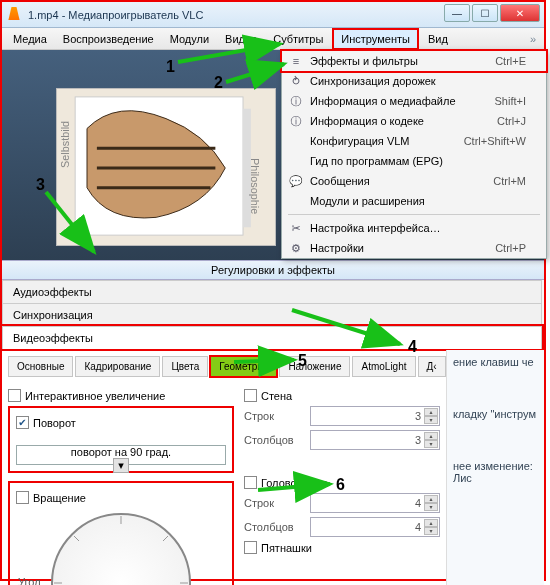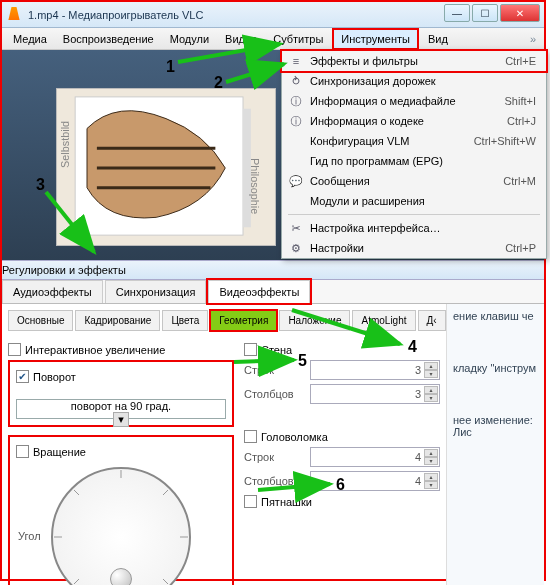--- a/index.html
+++ b/index.html
@@ -22,29 +22,29 @@
 
 
 .video-area { height: 210px; background: linear-gradient(#45607d,#2d3f52); position: relative; }
 .frame-art { position:absolute; left: 54px; top: 38px; width: 220px; height: 158px; background: #ece7dc; border: 1px solid #bbb; display:flex;align-items:center;justify-content:center; overflow:hidden;}
 .art-svg { width:100%; height:100%; }
 
 
 .dropdown { position: absolute; left: 279px; top: 48px; width: 266px; background: #f4f4f4; border: 1px solid #9aa; box-shadow: 2px 2px 6px rgba(0,0,0,.3); z-index: 5; }
 .dd-row { display:flex; align-items:center; padding: 4px 8px 4px 28px; position:relative; cursor:pointer; }
 .dd-row .ico { position:absolute; left:6px; width:16px; height:16px; display:flex;align-items:center;justify-content:center; font-size:11px; color:#556;}
-.dd-row .kb { position:absolute; right:10px; color:#555; }
+.dd-row .kb { position:absolute; right:20px; color:#555; }
 .dd-sep { height:1px; background:#ccc; margin: 3px 6px; }
 .dd-row.boxed { outline: 2px solid #e00; }
 
 
-.dlg-title { height:20px; background:linear-gradient(#eaf3fb,#d5e7f7); padding:3px 0; border-top:1px solid #aac; border-bottom:1px solid #aac; }
-
-
-.tabs1 { display:flex; border-bottom:1px solid #bbb; background:#f7f7f7; }
+.dlg-title { height:20px; background:linear-gradient(#eaf3fb,#d5e7f7); padding:3px 0; border-top:1px solid #aac; border-bottom:1px solid #aac;text-align:center; }
+
+
+.tabs1 { display:flex; border-bottom:1px solid #bbb; background:#f7f7f7;flex-direction:column; }
 .tab1 { padding:5px 10px; border:1px solid #ccc; border-bottom:none; background:#f1f1f1; margin-right:2px; cursor:pointer; }
 .tab1.active { background:#fff; outline:2px solid #e00; }
 
 
 .dlg-body { display:flex; height: 310px; }
 .left-pane { width: 445px; padding: 6px; border-right:1px solid #ddd; display:flex;flex-direction:column; gap:4px;}
 .right-strip { flex:1; background:#f6f9fc; padding:6px; color:#345; }
 .right-strip div { margin-bottom: 40px; }
 
 .tabs2 { display:flex; gap:2px; margin-bottom:6px; }

